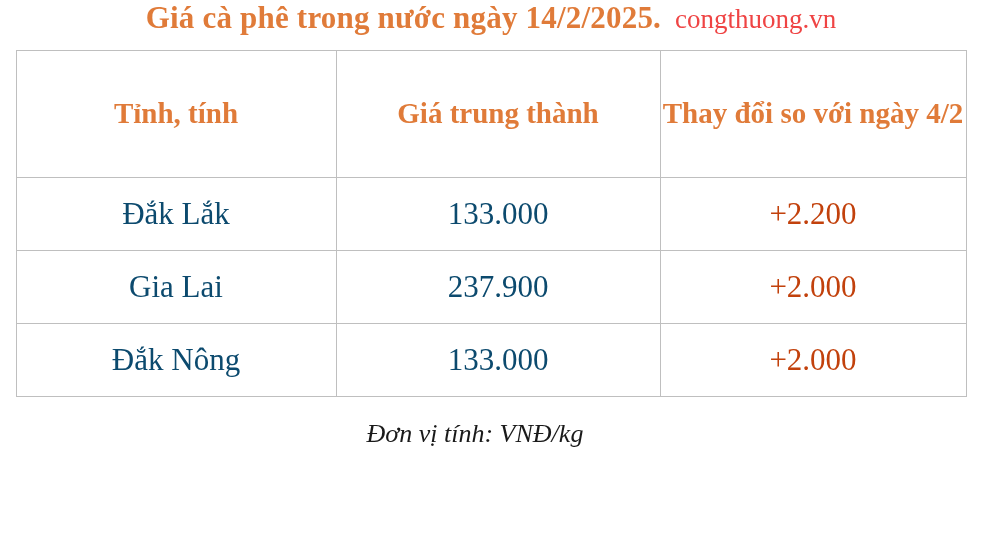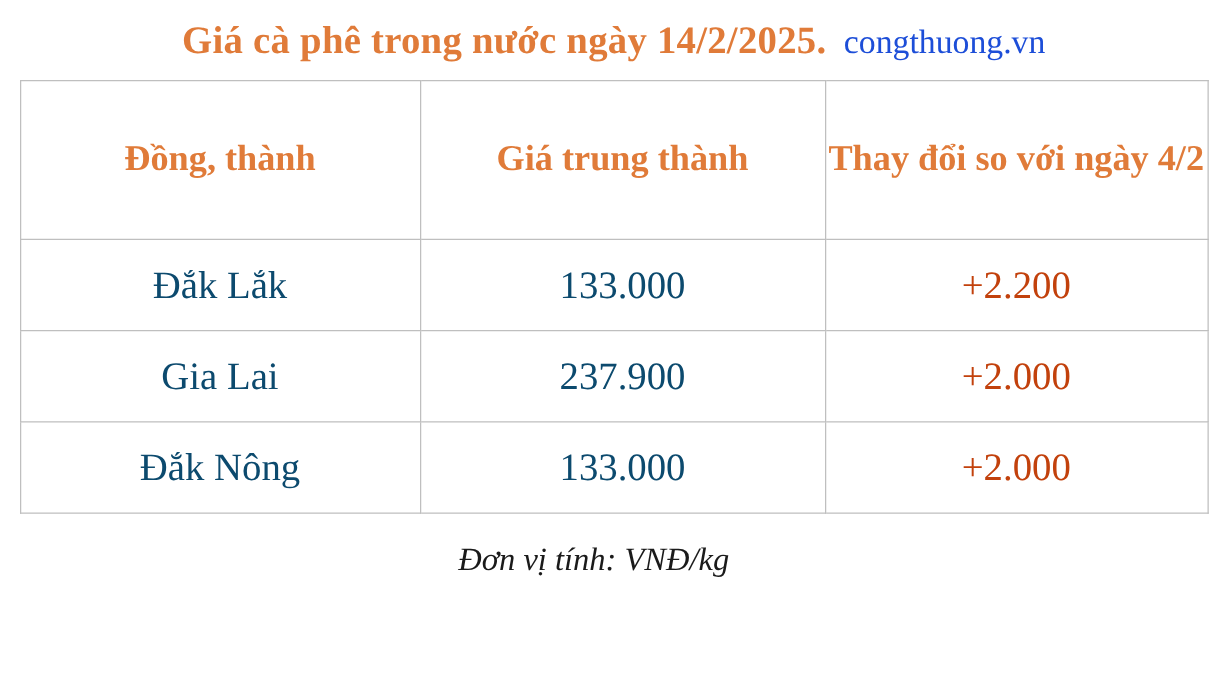--- a/index.html
+++ b/index.html
@@ -16,35 +16,34 @@
   .page {
     position: relative;
     width: 982px;
     height: 546px;
     box-sizing: border-box;
   }
   .header-row {
     display: flex;
     align-items: baseline;
     justify-content: center;
-    padding-top: 14px;
     gap: 14px;
   }
   .doc-title {
     font-family: "Liberation Serif", serif;
     font-weight: bold;
     font-size: 31px;
     color: #e07b39;
     letter-spacing: 0.2px;
     white-space: nowrap;
   }
   .source-label {
     font-family: "Liberation Serif", serif;
     font-size: 27px;
-    color: #1d4ed8;
+    color: #ef4444;
     white-space: nowrap;
   }
   table.price-table {
     border-collapse: collapse;
     margin: 14px auto 0 auto;
     width: 950px;
     table-layout: fixed;
   }
   table.price-table td,
   table.price-table th {
@@ -95,21 +94,21 @@
   </div>
 
   <table class="price-table">
     <colgroup>
       <col class="col-province">
       <col class="col-price">
       <col class="col-change">
     </colgroup>
     <thead>
       <tr>
-        <th>Đồng, thành</th>
+        <th>Tỉnh, tính</th>
         <th>Giá trung thành</th>
         <th>Thay đổi so với ngày 4/2</th>
       </tr>
     </thead>
     <tbody>
       <tr>
         <td>Đắk Lắk</td>
         <td>133.000</td>
         <td class="change">+2.200</td>
       </tr>

